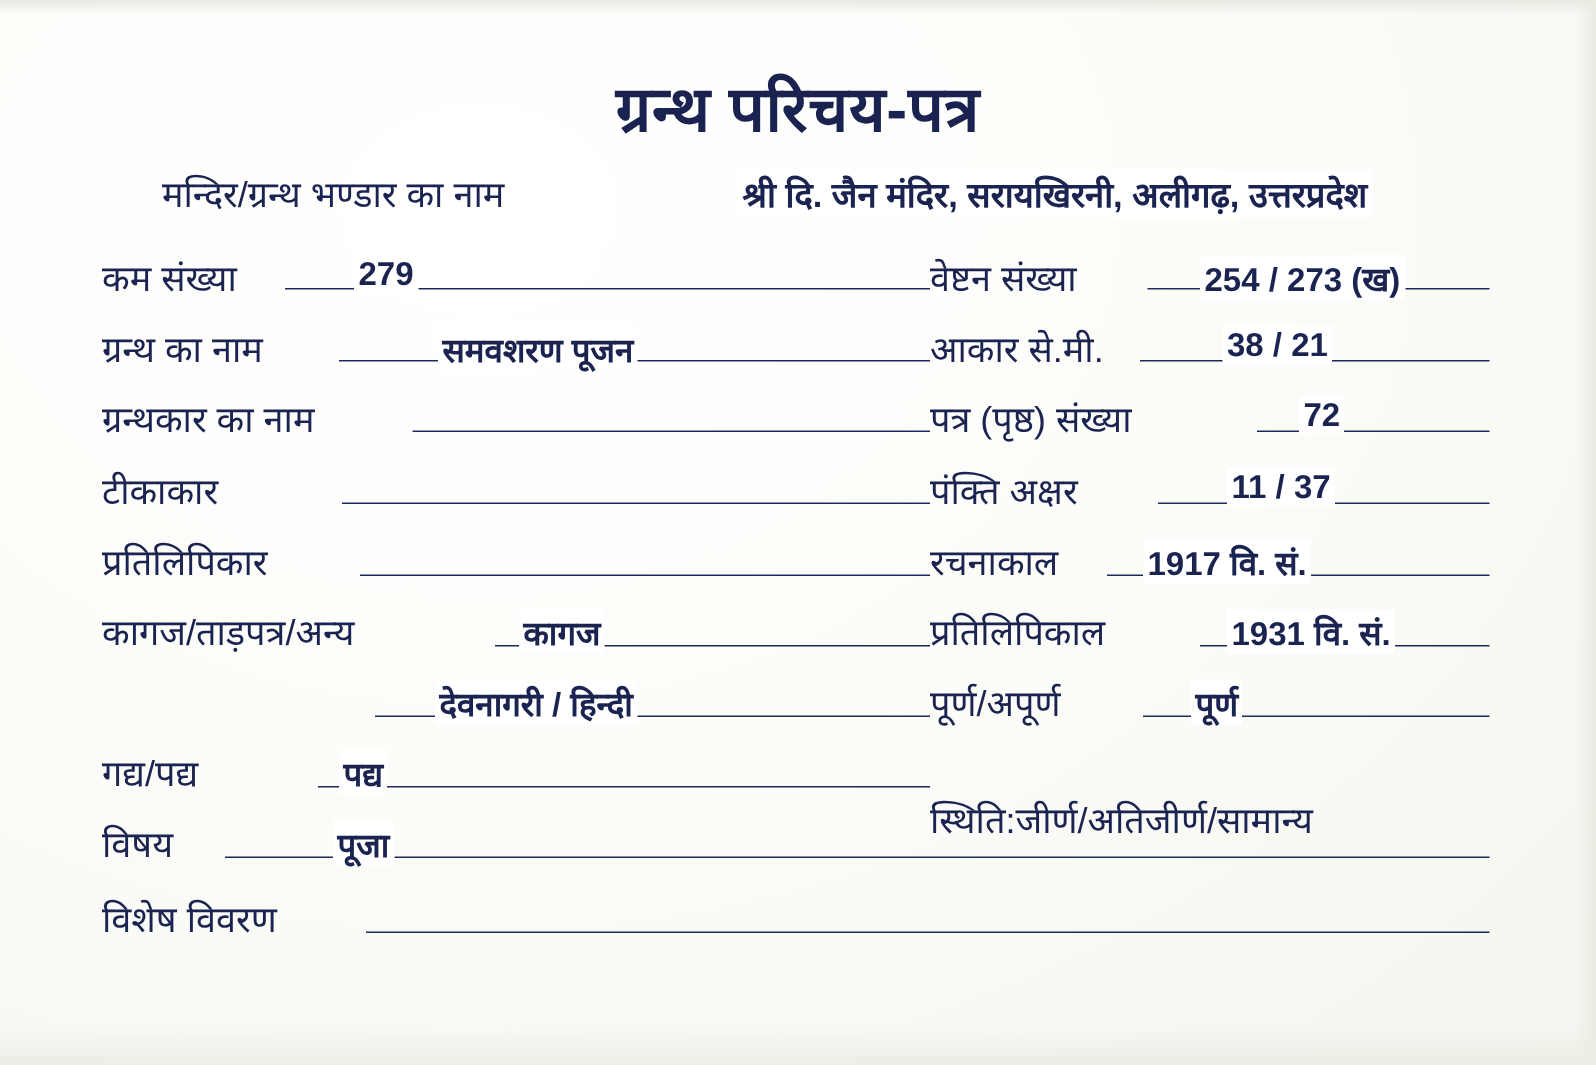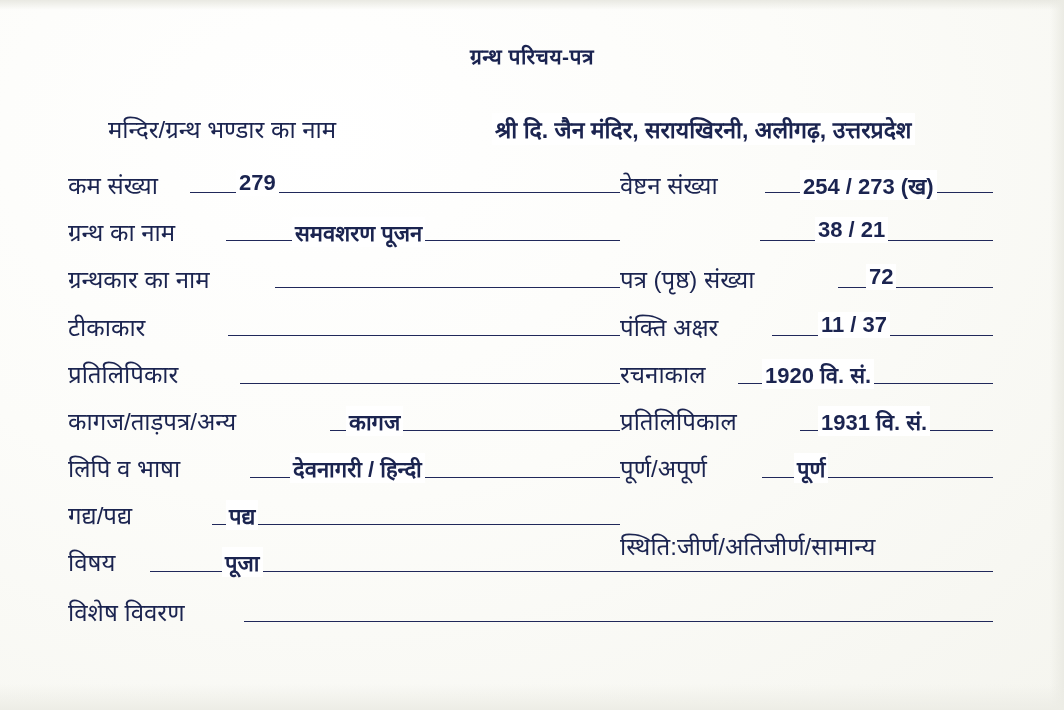--- a/index.html
+++ b/index.html
@@ -39,21 +39,21 @@
     position: absolute;
     left: 0; bottom: 0; width: 100%; height: 26px;
     background: linear-gradient(to top, #ededE6, rgba(255,255,255,0));
   }
   #title {
     position: absolute;
     top: 42px;
     left: 0;
     width: 100%;
     text-align: center;
-    font-size: 21px;
+    font-size: 42px;
     font-weight: 700;
     letter-spacing: 0.5px;
     color: #1a2350;
   }
   .row {
     position: absolute;
     left: 0;
     width: 100%;
     height: 42px;
   }
@@ -113,20 +113,21 @@
     <span class="label" style="left:620px; top:0;">वेष्टन संख्या</span>
     <div class="rule" style="left:765px; top:24px; width:228px;"></div>
     <span class="value" style="left:800px; top:2px;">254 / 273 (ख)</span>
   </div>
 
   <div class="row" style="top:215px;">
     <span class="label" style="left:68px; top:0;">ग्रन्थ का नाम</span>
     <div class="rule" style="left:226px; top:25px; width:394px;"></div>
     <span class="value" style="left:292px; top:2px;">समवशरण पूजन</span>
 
+    <span class="label" style="left:620px; top:0;">आकार से.मी.</span>
     <div class="rule" style="left:760px; top:25px; width:233px;"></div>
     <span class="value" style="left:815px; top:2px;">38 / 21</span>
   </div>
 
   <div class="row" style="top:262px;">
     <span class="label" style="left:68px; top:0;">ग्रन्थकार का नाम</span>
     <div class="rule" style="left:275px; top:25px; width:345px;"></div>
     <span class="value" style="left:300px; top:2px;"></span>
 
     <span class="label" style="left:620px; top:0;">पत्र (पृष्ठ) संख्या</span>
@@ -143,35 +144,34 @@
     <div class="rule" style="left:772px; top:25px; width:221px;"></div>
     <span class="value" style="left:818px; top:2px;">11 / 37</span>
   </div>
 
   <div class="row" style="top:357px;">
     <span class="label" style="left:68px; top:0;">प्रतिलिपिकार</span>
     <div class="rule" style="left:240px; top:26px; width:380px;"></div>
 
     <span class="label" style="left:620px; top:0;">रचनाकाल</span>
     <div class="rule" style="left:738px; top:26px; width:255px;"></div>
-    <span class="value" style="left:762px; top:2px;">1920 वि. सं.</span>
+    <span class="value" style="left:762px; top:2px;">1917 वि. सं.</span>
   </div>
 
   <div class="row" style="top:404px;">
     <span class="label" style="left:68px; top:0;">कागज/ताड़पत्र/अन्य</span>
     <div class="rule" style="left:330px; top:26px; width:290px;"></div>
     <span class="value" style="left:346px; top:2px;">कागज</span>
 
     <span class="label" style="left:620px; top:0;">प्रतिलिपिकाल</span>
     <div class="rule" style="left:800px; top:26px; width:193px;"></div>
     <span class="value" style="left:818px; top:2px;">1931 वि. सं.</span>
   </div>
 
   <div class="row" style="top:451px;">
-    <span class="label" style="left:68px; top:0;">लिपि व भाषा</span>
     <div class="rule" style="left:250px; top:26px; width:370px;"></div>
     <span class="value" style="left:290px; top:2px;">देवनागरी / हिन्दी</span>
 
     <span class="label" style="left:620px; top:0;">पूर्ण/अपूर्ण</span>
     <div class="rule" style="left:762px; top:26px; width:231px;"></div>
     <span class="value" style="left:794px; top:2px;">पूर्ण</span>
   </div>
 
   <div class="row" style="top:498px;">
     <span class="label" style="left:68px; top:0;">गद्य/पद्य</span>

